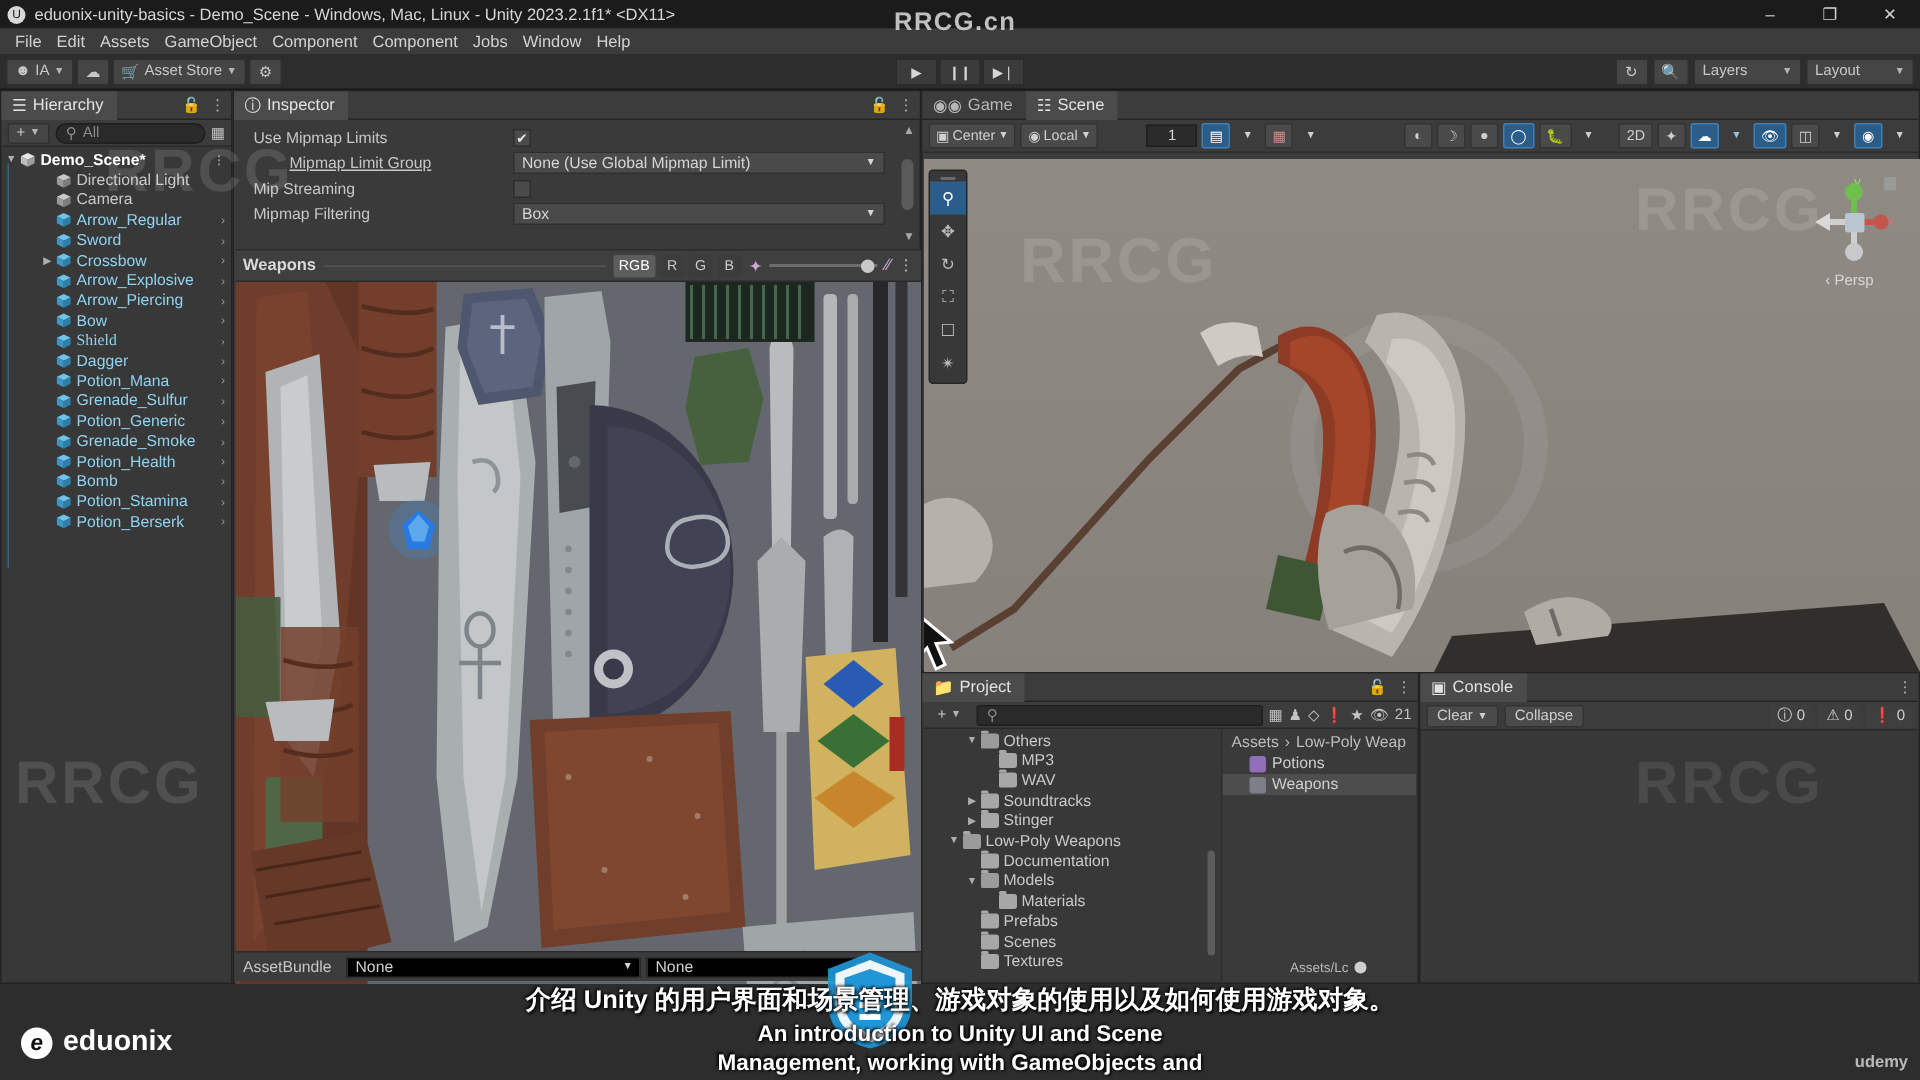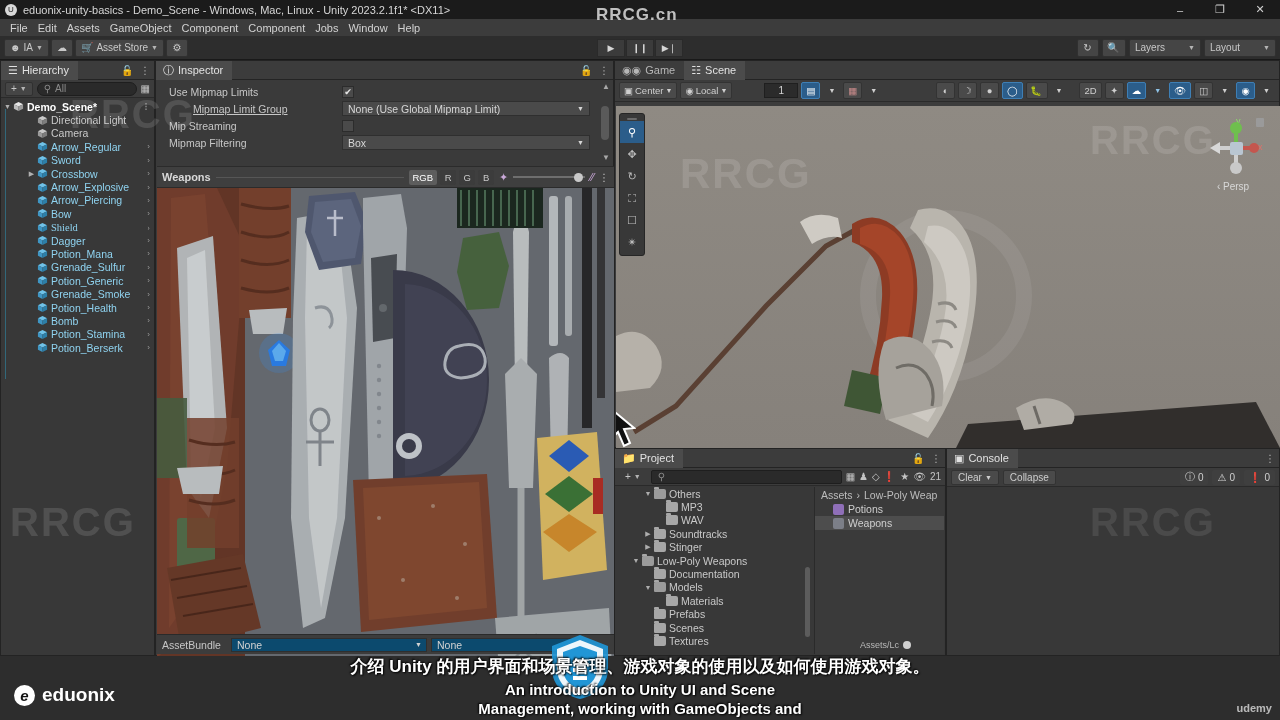--- a/index.html
+++ b/index.html
@@ -149,21 +149,21 @@
     position: absolute; bottom: 16px; left: 0; width: 457px; text-align: center;
     font-size: 11px; color: #f0f0f0; font-weight: bold; text-shadow: 0 0 3px #000;
   }
   .assetbundle {
     position: absolute; left: 1px; bottom: 1px; width: 457px; height: 20px;
     background: #3c3c3c; border-top: 1px solid #2a2a2a;
     display: flex; align-items: center; font-size: 10.5px;
   }
   .assetbundle .lbl { width: 74px; padding-left: 5px; color: #c6c6c6; }
   .assetbundle .val {
-    width: 196px; height: 14px; background: #0c4a6e; border: 1px solid #2f2f2f;
+    width: 196px; height: 14px; background: #000000; border: 1px solid #2f2f2f;
     display: flex; align-items: center; padding: 0 5px; color: #d2d2d2; position: relative;
   }
   .assetbundle .val .dd { position:absolute; right:4px; font-size:7px;}
 
   
   #sceneview { left: 614px; top: 60px; width: 666px; height: 388px; background:#3c3c3c; }
   .scenetool {
     height: 22px; background: #3c3c3c; display: flex; align-items: center;
     gap: 3px; padding: 0 4px; border-bottom: 1px solid #2a2a2a; position: relative;
   }

